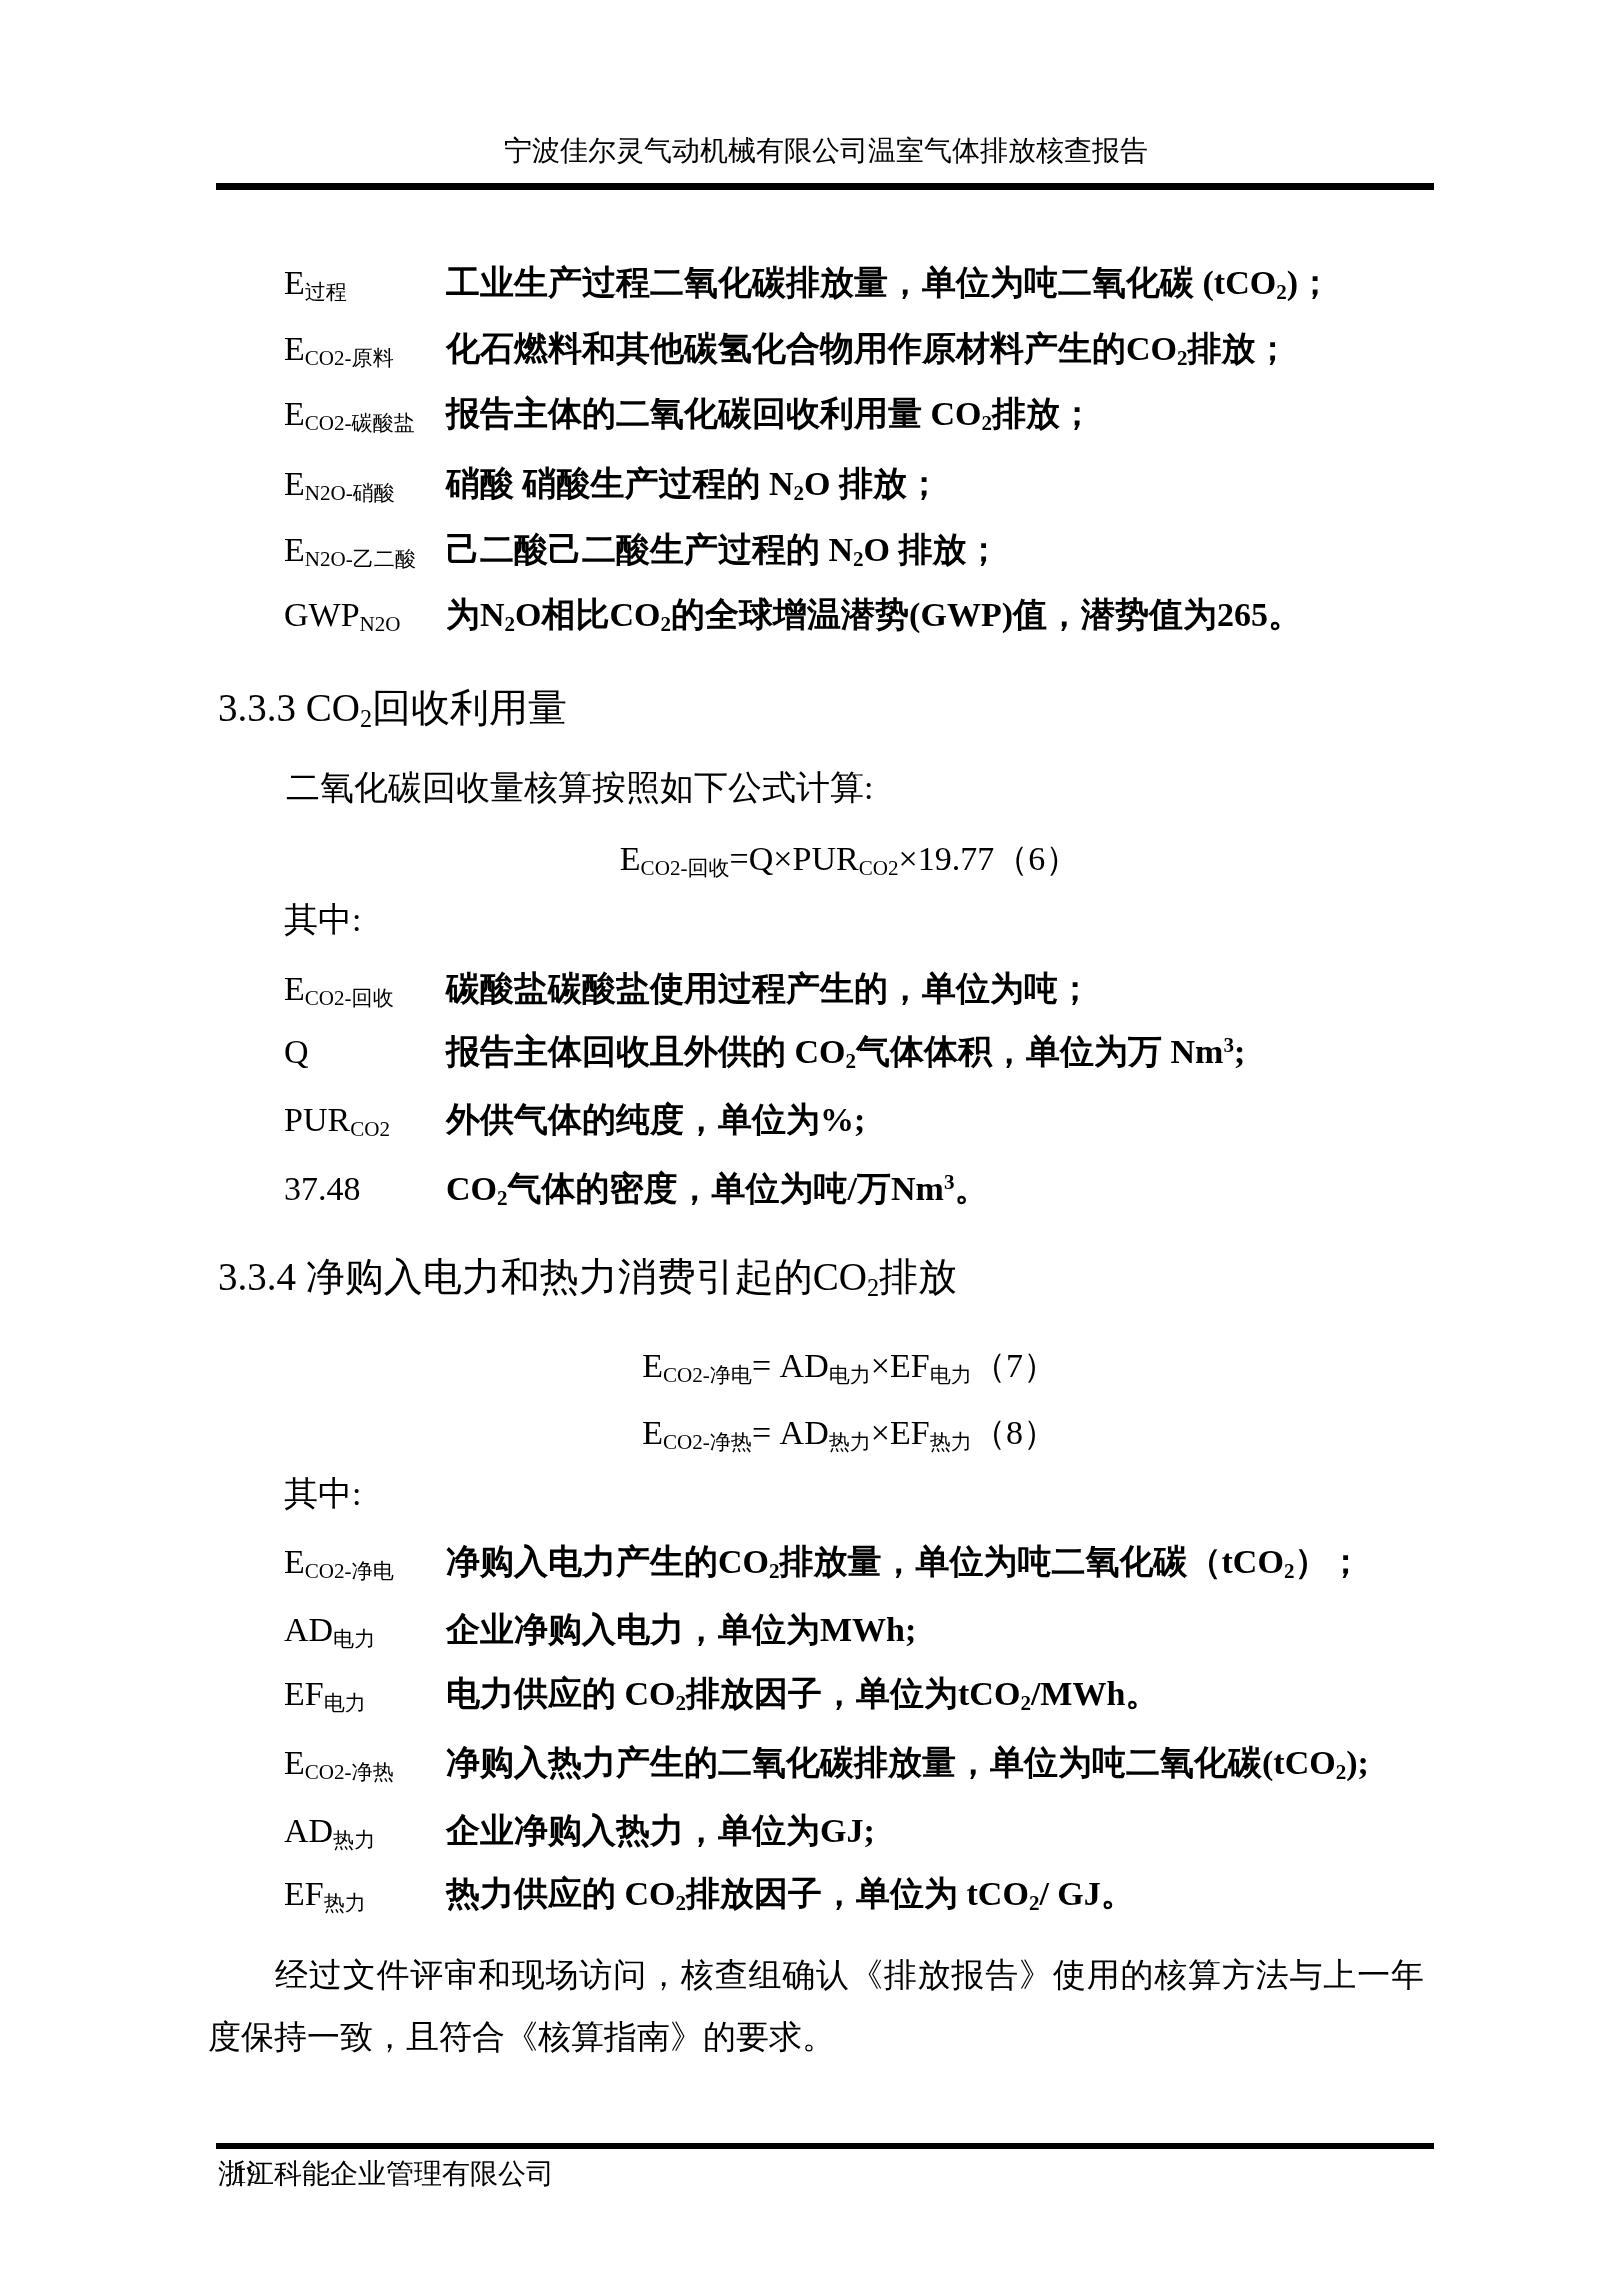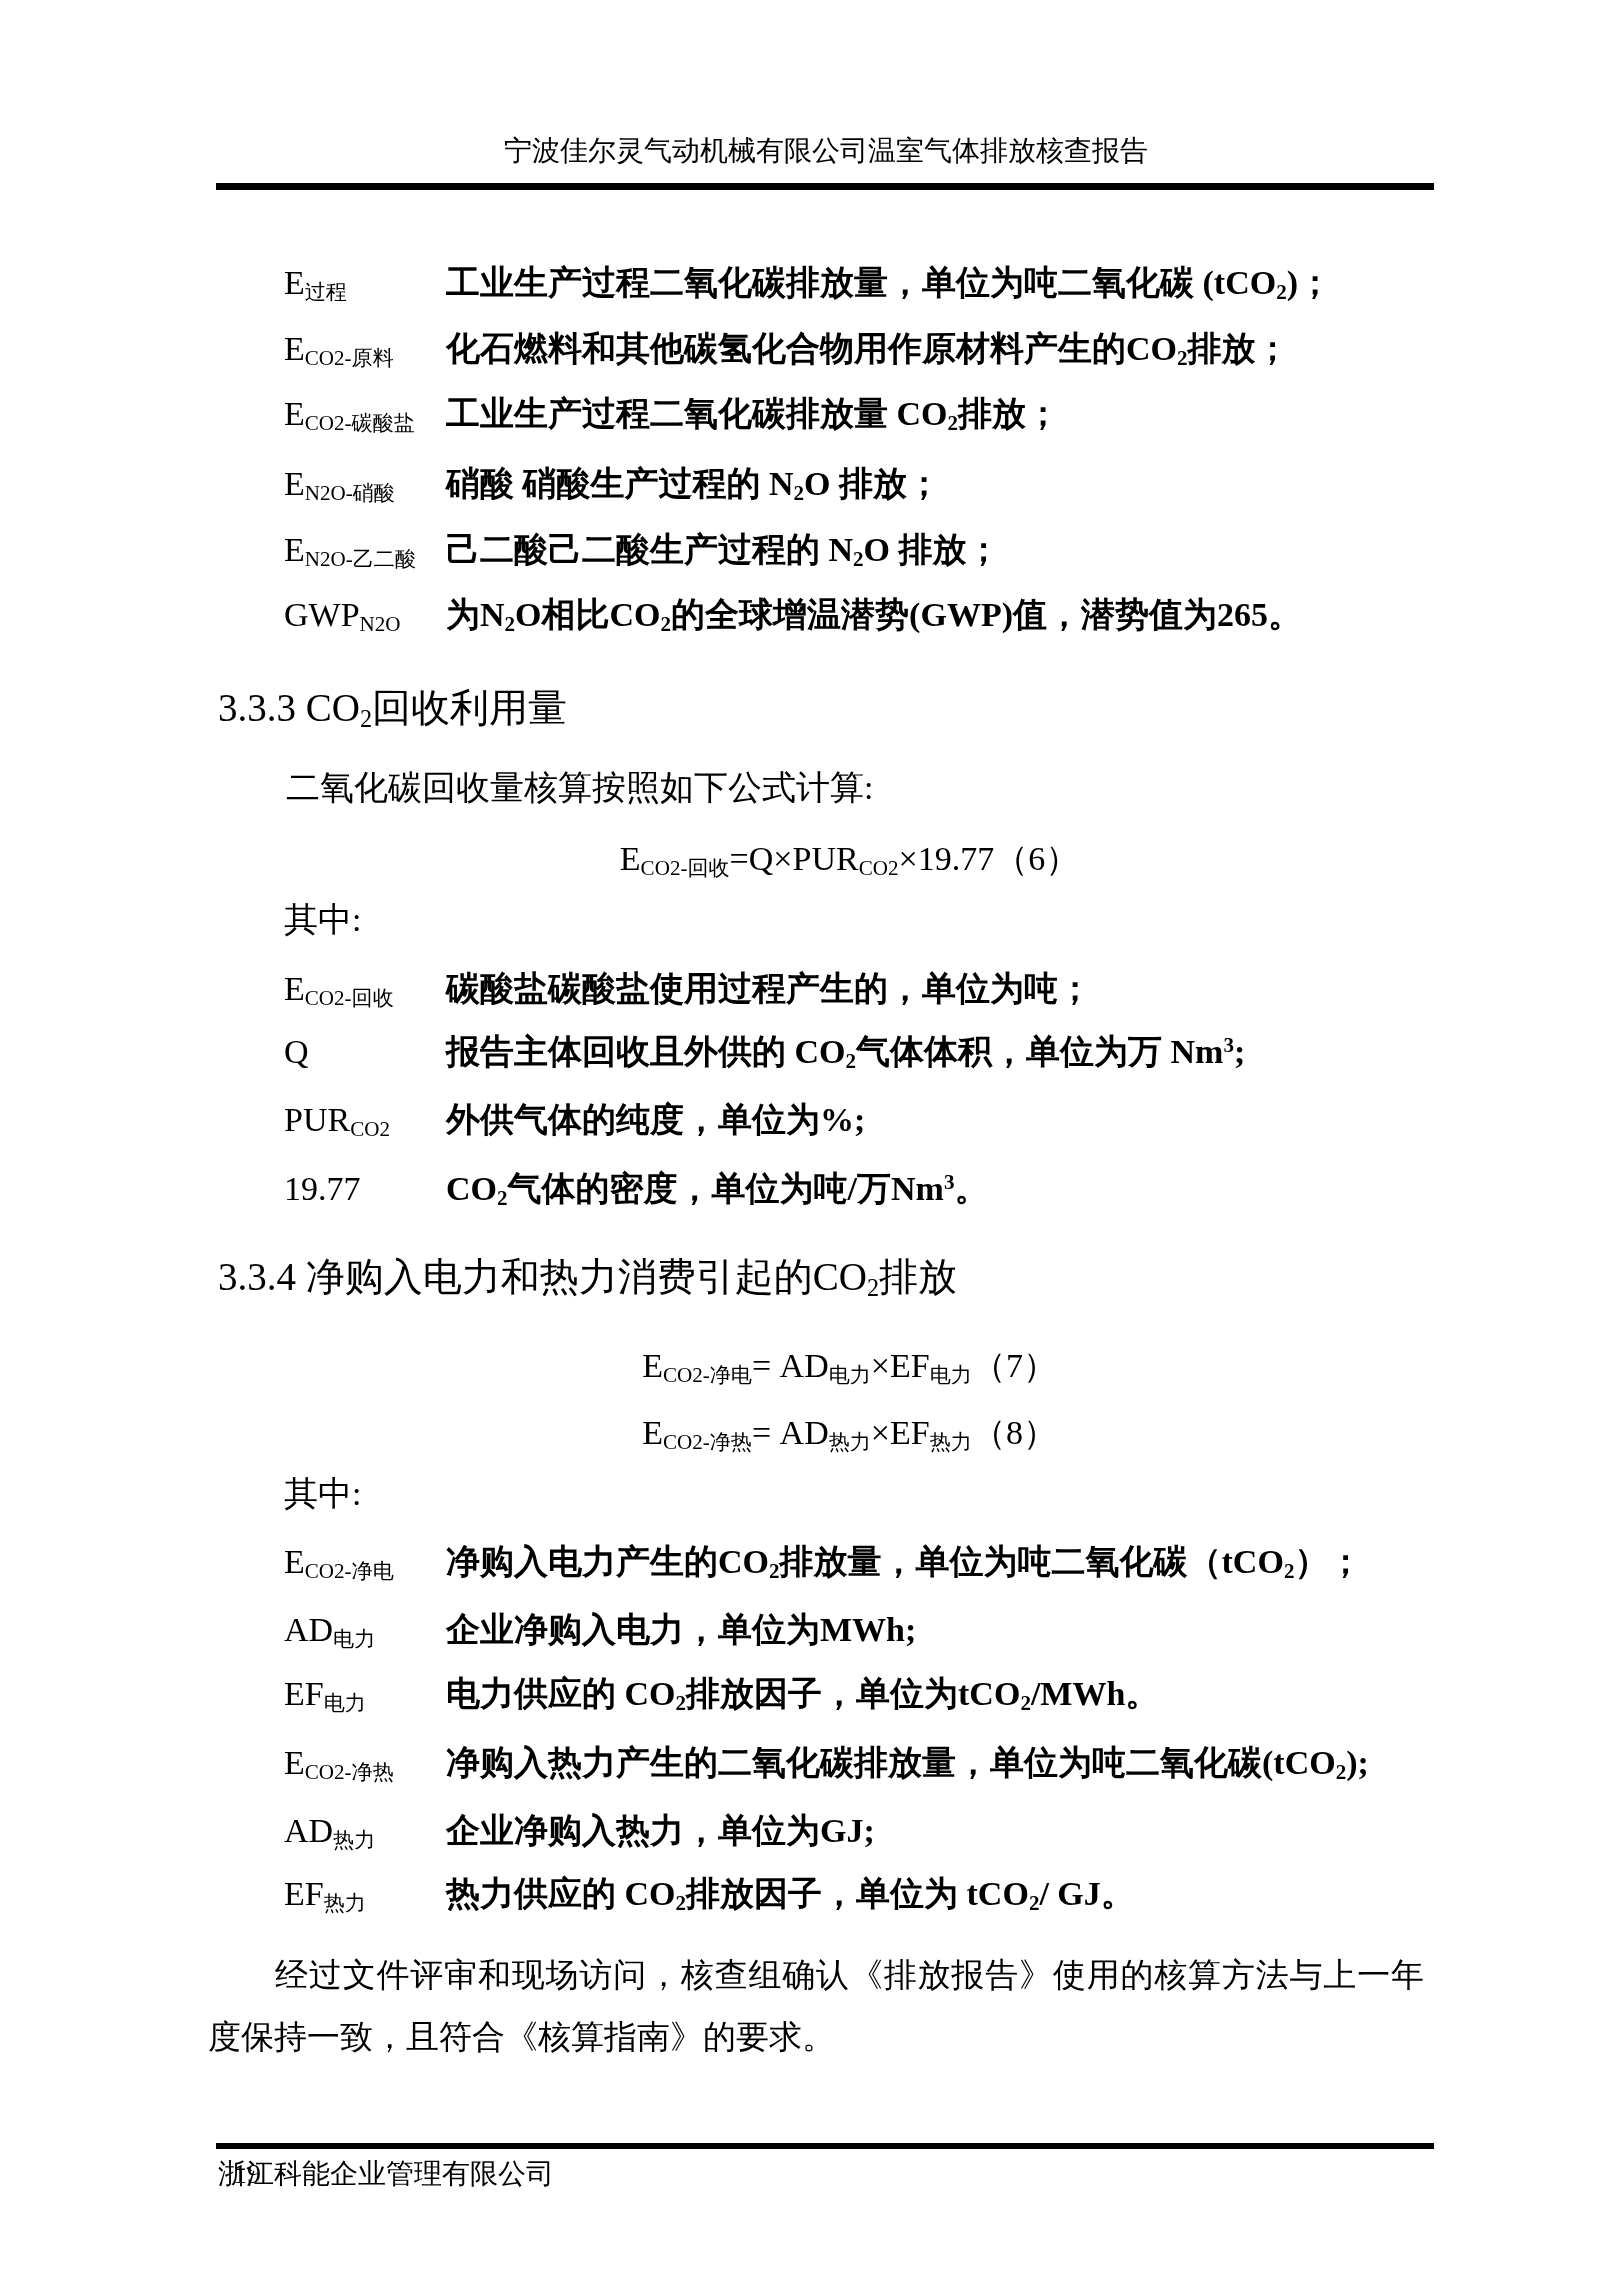--- a/index.html
+++ b/index.html
@@ -46,21 +46,21 @@
 <div class="abs def-row body-text" style="top:243px">
   <span class="t-col"><span>E</span><span class="sub">过程</span></span>
   <span class="d-col"><span>工业生产过程二氧化碳排放量，单位为吨二氧化碳 (tCO</span><span class="sub">2</span><span>)；</span></span>
 </div>
 <div class="abs def-row body-text" style="top:309px">
   <span class="t-col"><span>E</span><span class="sub">CO2-原料</span></span>
   <span class="d-col"><span>化石燃料和其他碳氢化合物用作原材料产生的CO</span><span class="sub">2</span><span>排放；</span></span>
 </div>
 <div class="abs def-row body-text" style="top:374px">
   <span class="t-col"><span>E</span><span class="sub">CO2-碳酸盐</span></span>
-  <span class="d-col"><span>工业生产过程二氧化碳排放量 CO</span><span class="sub">2</span><span>排放；</span></span>
+  <span class="d-col"><span>报告主体的二氧化碳回收利用量 CO</span><span class="sub">2</span><span>排放；</span></span>
 </div>
 <div class="abs def-row body-text" style="top:444px">
   <span class="t-col"><span>E</span><span class="sub">N2O-硝酸</span></span>
   <span class="d-col"><span>硝酸 硝酸生产过程的 N</span><span class="sub">2</span><span>O 排放；</span></span>
 </div>
 <div class="abs def-row body-text" style="top:510px">
   <span class="t-col"><span>E</span><span class="sub">N2O-乙二酸</span></span>
   <span class="d-col"><span>己二酸己二酸生产过程的 N</span><span class="sub">2</span><span>O 排放；</span></span>
 </div>
 <div class="abs def-row body-text" style="top:575px">
@@ -79,21 +79,21 @@
 </div>
 <div class="abs def-row body-text" style="top:1012px">
   <span class="t-col"><span>Q</span></span>
   <span class="d-col"><span>报告主体回收且外供的 CO</span><span class="sub">2</span><span>气体体积，单位为万 Nm</span><span class="sup">3</span><span>;</span></span>
 </div>
 <div class="abs def-row body-text" style="top:1080px">
   <span class="t-col"><span>PUR</span><span class="sub">CO2</span></span>
   <span class="d-col"><span>外供气体的纯度，单位为%;</span></span>
 </div>
 <div class="abs def-row body-text" style="top:1149px">
-  <span class="t-col"><span>19.77</span></span>
+  <span class="t-col"><span>37.48</span></span>
   <span class="d-col"><span>CO</span><span class="sub">2</span><span>气体的密度，单位为吨/万Nm</span><span class="sup">3</span><span>。</span></span>
 </div>
 
 <div class="abs heading" style="top:1236px; left:218px"><span>3.3.4 净购入电力和热力消费引起的CO</span><span class="sub">2</span><span>排放</span></div>
 <div class="abs formula" style="top:1323px"><span>E</span><span class="sub">CO2-净电</span><span>= AD</span><span class="sub">电力</span><span>×EF</span><span class="sub">电力</span><span>（7）</span></div>
 <div class="abs formula" style="top:1390px"><span>E</span><span class="sub">CO2-净热</span><span>= AD</span><span class="sub">热力</span><span>×EF</span><span class="sub">热力</span><span>（8）</span></div>
 <div class="abs among body-text" style="top:1454px">其中:</div>
 
 <div class="abs def-row body-text" style="top:1522px">
   <span class="t-col"><span>E</span><span class="sub">CO2-净电</span></span>

